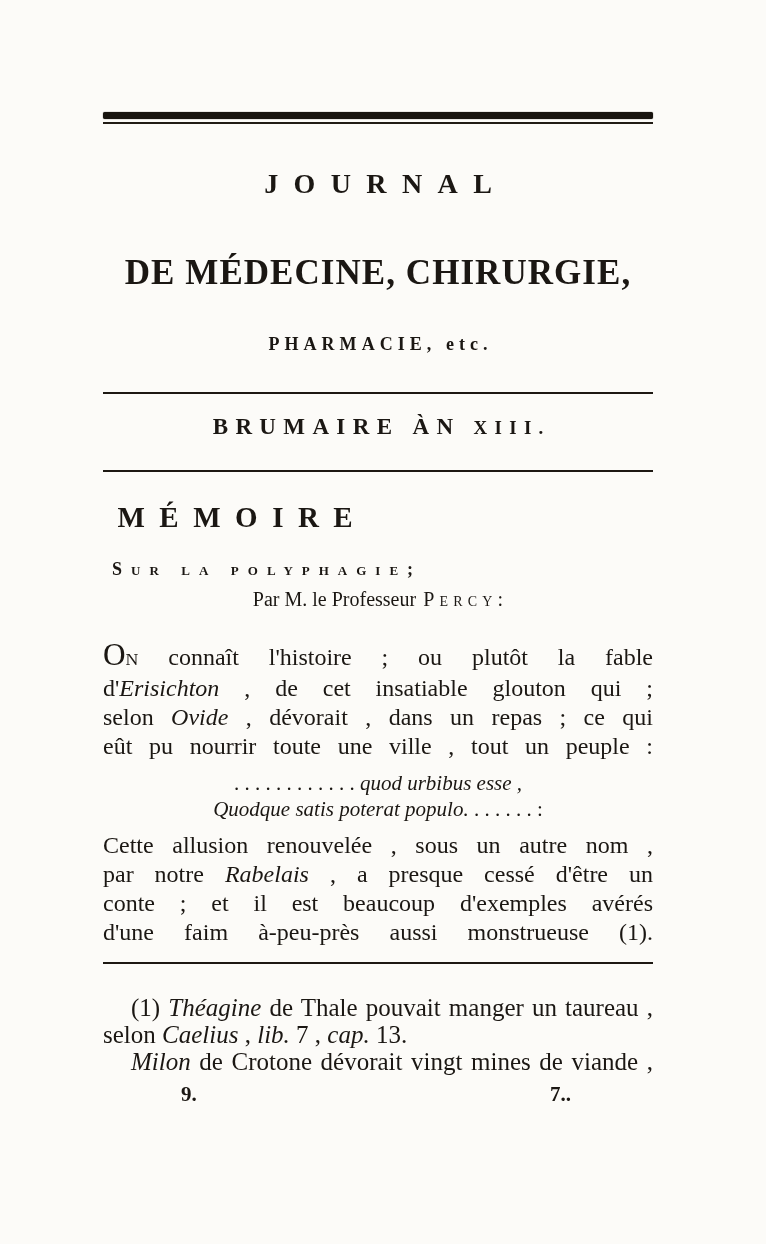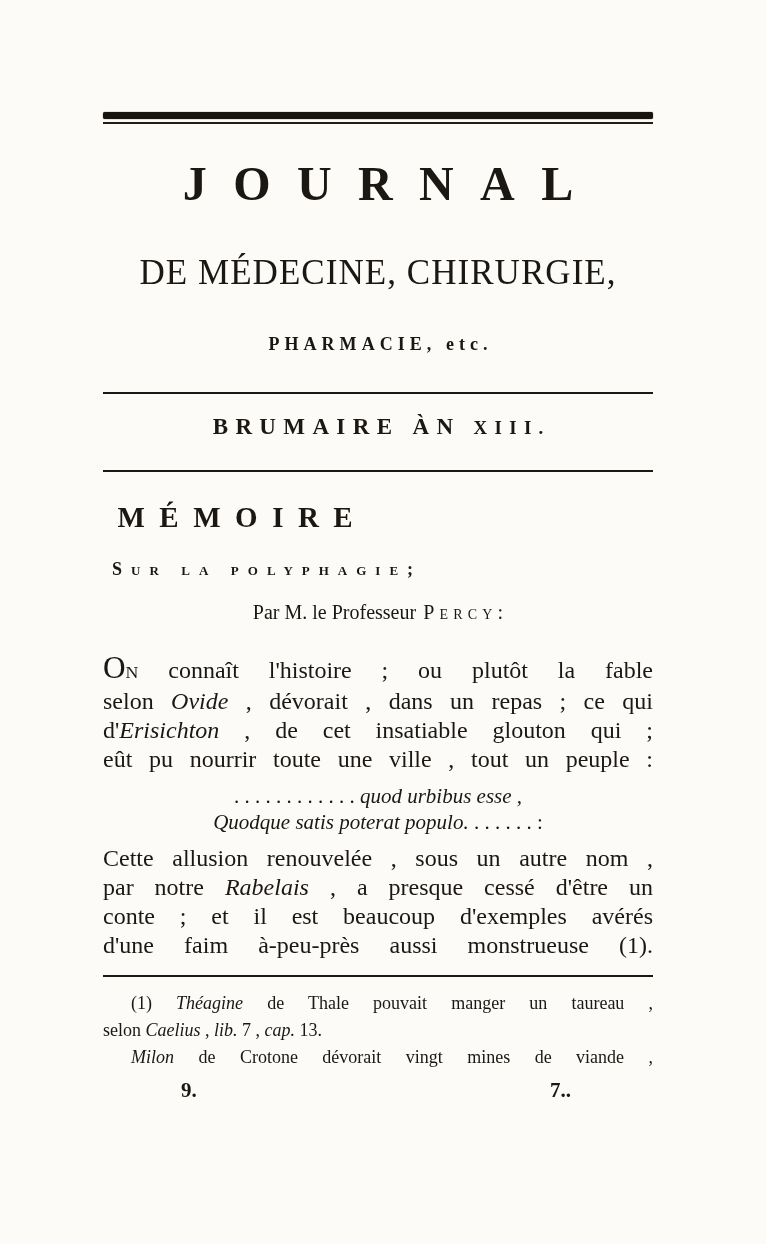--- a/index.html
+++ b/index.html
@@ -29,28 +29,28 @@
   .rule-double .thin{
     height:2px;background:#211c15;margin-top:3px;
   }
   .rule{height:2px;background:#1d1812;}
   .r1{margin-top:32px;}
   .r2{margin-top:21px;}
   .fn-rule{height:2px;background:#1d1812;margin-top:15px;}
   
   .title{
     margin:36px 0 0;
-    font-size:48px;line-height:48px;
+    font-size:28px;line-height:48px;
     font-weight:bold;text-align:center;
     letter-spacing:0.55em;padding-left:0.55em;
   }
   .subtitle{
     margin:44px 0 0;
     font-size:35px;line-height:42px;
-    font-weight:normal;text-align:center;
+    font-weight:bold;text-align:center;
     letter-spacing:0.03em;
   }
   .subtitle2{
     margin:34px 0 0;
     font-size:18px;line-height:32px;
     font-weight:bold;text-align:center;
     letter-spacing:0.28em;padding-left:0.28em;
   }
   .issue{
     margin-top:11px;
@@ -67,21 +67,21 @@
     letter-spacing:0.5em;padding-left:0.5em;
   }
   .subhead{
     margin-top:24px;
     font-size:18px;line-height:22px;
     font-weight:bold;text-align:left;
     font-variant-caps:small-caps;
     letter-spacing:0.5em;padding-left:0.5em;
   }
   .byline{
-    margin-top:19px;
+    margin-top:6px;
     font-size:20px;line-height:26px;
     text-align:center;
   }
   .byline .author{
     font-variant-caps:small-caps;
     letter-spacing:0.26em;
     margin-left:2px;
   }
   
   #body{margin-top:27px;}
@@ -92,22 +92,22 @@
   .it{font-style:italic;}
   .big{font-size:1.3em;line-height:1;}
   .sc{font-size:0.74em;}
   .verse{
     font-size:21px;line-height:26px;
     margin:9px 0;
     text-align:center;
   }
   
   #footnotes{
-    margin-top:13px;
-    font-size:18px;line-height:27px;
+    margin-top:30px;
+    font-size:25px;line-height:27px;
   }
   
   .sigs{
     margin-top:7px;
     display:flex;justify-content:space-between;
     padding-left:78px;padding-right:82px;
     font-size:21px;font-weight:bold;
   }
 </style>
 </head>
@@ -129,22 +129,22 @@
     <div class="issue"><span>BRUMAIRE ÀN </span><span class="num">XIII.</span></div>
     <div class="rule r2"></div>
 
     <div class="memoire">MÉMOIRE</div>
     <div class="subhead">Sur la polyphagie;</div>
     <div class="byline"><span>Par M. le Professeur </span><span class="author">Percy</span><span>:</span></div>
 
     <div id="body">
         <div class="para">
           <div class="tline jl"><span class="big">O</span><span class="sc">N</span><span> connaît l'histoire ; ou plutôt la fable</span></div>
+          <div class="tline jl"><span>d'</span><span class="it">Erisichton</span><span> , de cet insatiable glouton qui ;</span></div>
           <div class="tline jl"><span>selon </span><span class="it">Ovide</span><span> , dévorait , dans un repas ; ce qui</span></div>
-          <div class="tline jl"><span>d'</span><span class="it">Erisichton</span><span> , de cet insatiable glouton qui ;</span></div>
           <div class="tline jl"><span>eût pu nourrir toute une ville , tout un peuple :</span></div>
         </div>
         <div class="verse">
           <div class="tline"><span>. . . . . . . . . . . . </span><span class="it">quod urbibus esse ,</span></div>
           <div class="tline"><span class="it">Quodque satis poterat populo.</span><span> . . . . . . :</span></div>
         </div>
         <div class="para">
           <div class="tline jl"><span>Cette allusion renouvelée , sous un autre nom ,</span></div>
           <div class="tline jl"><span>par notre </span><span class="it">Rabelais</span><span> , a presque cessé d'être un</span></div>
           <div class="tline jl"><span>conte ; et il est beaucoup d'exemples avérés</span></div>

